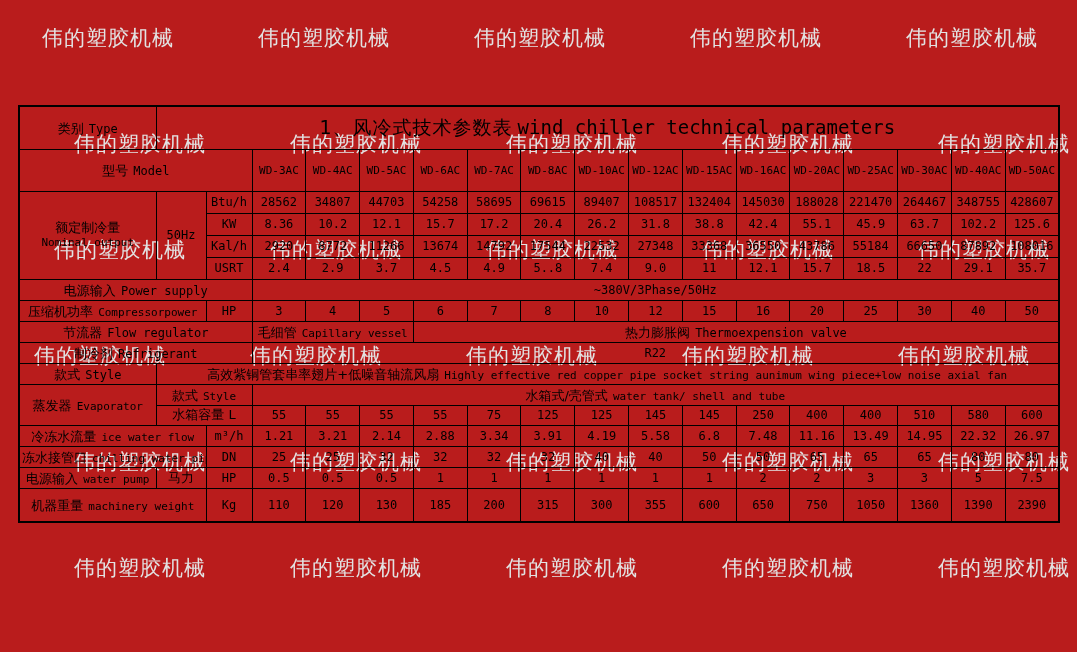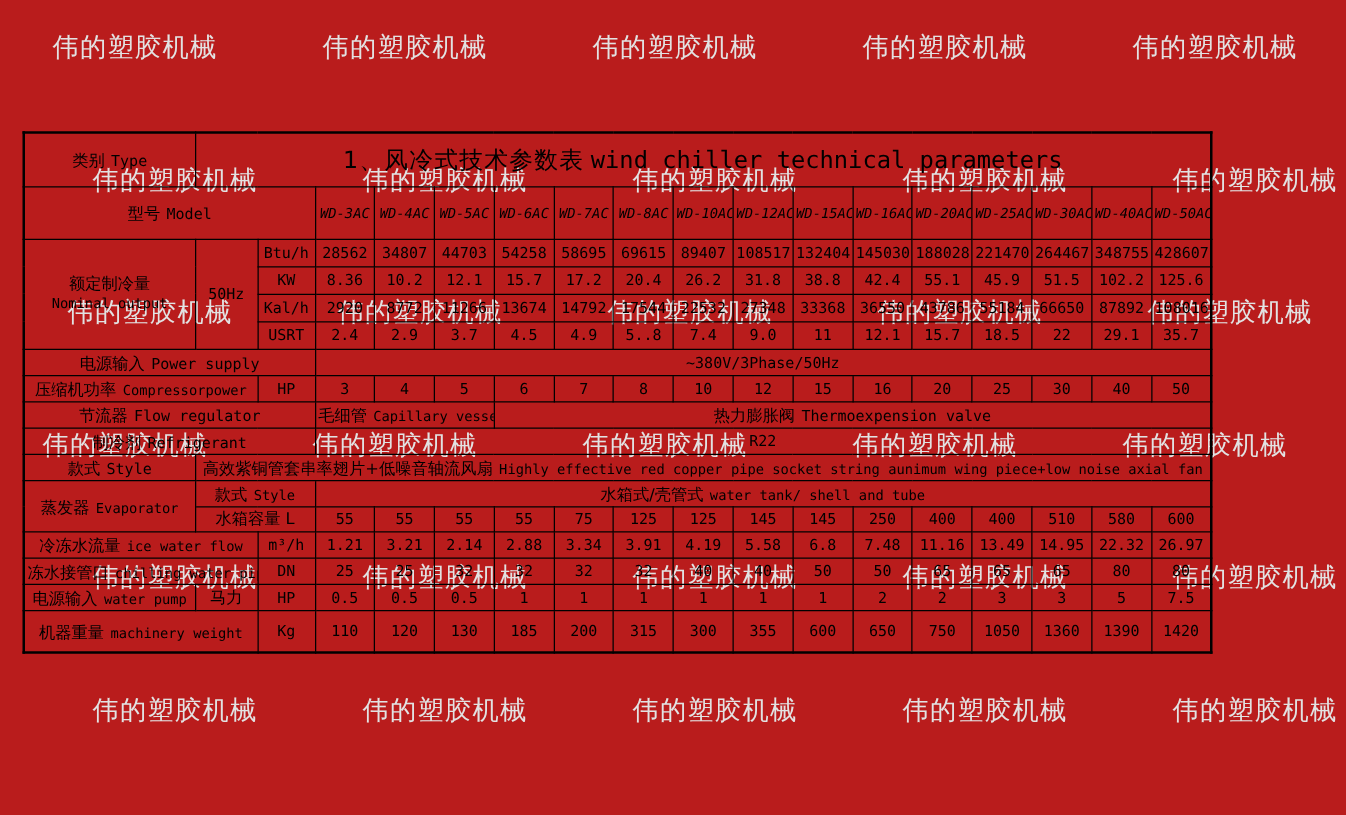--- a/index.html
+++ b/index.html
@@ -3,32 +3,32 @@
 <meta charset="utf-8">
 <style>
   html,body{margin:0;padding:0;background:#ffffff;}
   #stage{position:relative;width:1077px;height:652px;background:#b91c1c;overflow:hidden;
          font-family:"DejaVu Sans","Liberation Sans",sans-serif;color:#000;}
   
   #wm-layer{position:absolute;left:0;top:0;width:1077px;height:652px;z-index:0;}
   .wm{position:absolute;font-size:21px;letter-spacing:1px;white-space:nowrap;
       font-family:"DejaVu Sans","Liberation Sans",sans-serif;}
   
-  #spec-table{position:absolute;left:18px;top:105px;width:952px;z-index:1;
+  #spec-table{position:absolute;left:18px;top:105px;width:1042px;z-index:1;
               border-collapse:collapse;table-layout:fixed;background:transparent;}
   #spec-table td,#spec-table th{border:1px solid #000;padding:0 2px;vertical-align:middle;
               text-align:center;overflow:hidden;white-space:nowrap;background:transparent;font-weight:normal;}
   #spec-table{border:2px solid #000;}
   .h43{height:43px}.h42{height:42px}.h22{height:22px}.h21{height:21px}.h20{height:20px}.h34{height:34px}
   .zh{font-size:13px;}
   .en{font-size:12px;font-family:"DejaVu Sans Mono","Liberation Mono",monospace;}
   .en-sm{font-size:11px;font-family:"DejaVu Sans Mono","Liberation Mono",monospace;}
   .mono{font-size:12px;font-family:"DejaVu Sans Mono","Liberation Mono",monospace;}
   .v{font-size:12px;font-family:"DejaVu Sans Mono","Liberation Mono",monospace;text-align:center;}
-  .model{font-size:11px;font-family:"DejaVu Sans Mono","Liberation Mono",monospace;text-align:center;font-style:italic;}
+  .model{font-size:11px;font-family:"DejaVu Sans Mono","Liberation Mono",monospace;text-align:center;}
   .left{text-align:left;padding-left:5px;}
   .title-zh{font-size:19px;letter-spacing:1px;}
   .title-en{font-size:19px;font-family:"DejaVu Sans Mono","Liberation Mono",monospace;}
   .stack span{display:block;line-height:1.25;}
 </style>
 </head>
 <body>
 
 <div id="stage">
   <div id="wm-layer">
@@ -135,21 +135,21 @@
           <td class="v">12.1</td>
           <td class="v">15.7</td>
           <td class="v">17.2</td>
           <td class="v">20.4</td>
           <td class="v">26.2</td>
           <td class="v">31.8</td>
           <td class="v">38.8</td>
           <td class="v">42.4</td>
           <td class="v">55.1</td>
           <td class="v">45.9</td>
-          <td class="v">51.5</td>
+          <td class="v">63.7</td>
           <td class="v">102.2</td>
           <td class="v">125.6</td>
         </tr>
     <tr class="h22">
       <td class="mono left">Kal/h</td>
     <td class="v">2920</td>
           <td class="v">8772</td>
           <td class="v">11266</td>
           <td class="v">13674</td>
           <td class="v">14792</td>
@@ -364,17 +364,17 @@
           <td class="v">200</td>
           <td class="v">315</td>
           <td class="v">300</td>
           <td class="v">355</td>
           <td class="v">600</td>
           <td class="v">650</td>
           <td class="v">750</td>
           <td class="v">1050</td>
           <td class="v">1360</td>
           <td class="v">1390</td>
-          <td class="v">1420</td>
+          <td class="v">2390</td>
         </tr>
   </tbody>
     </table>
 </div>
 
 </body></html>

